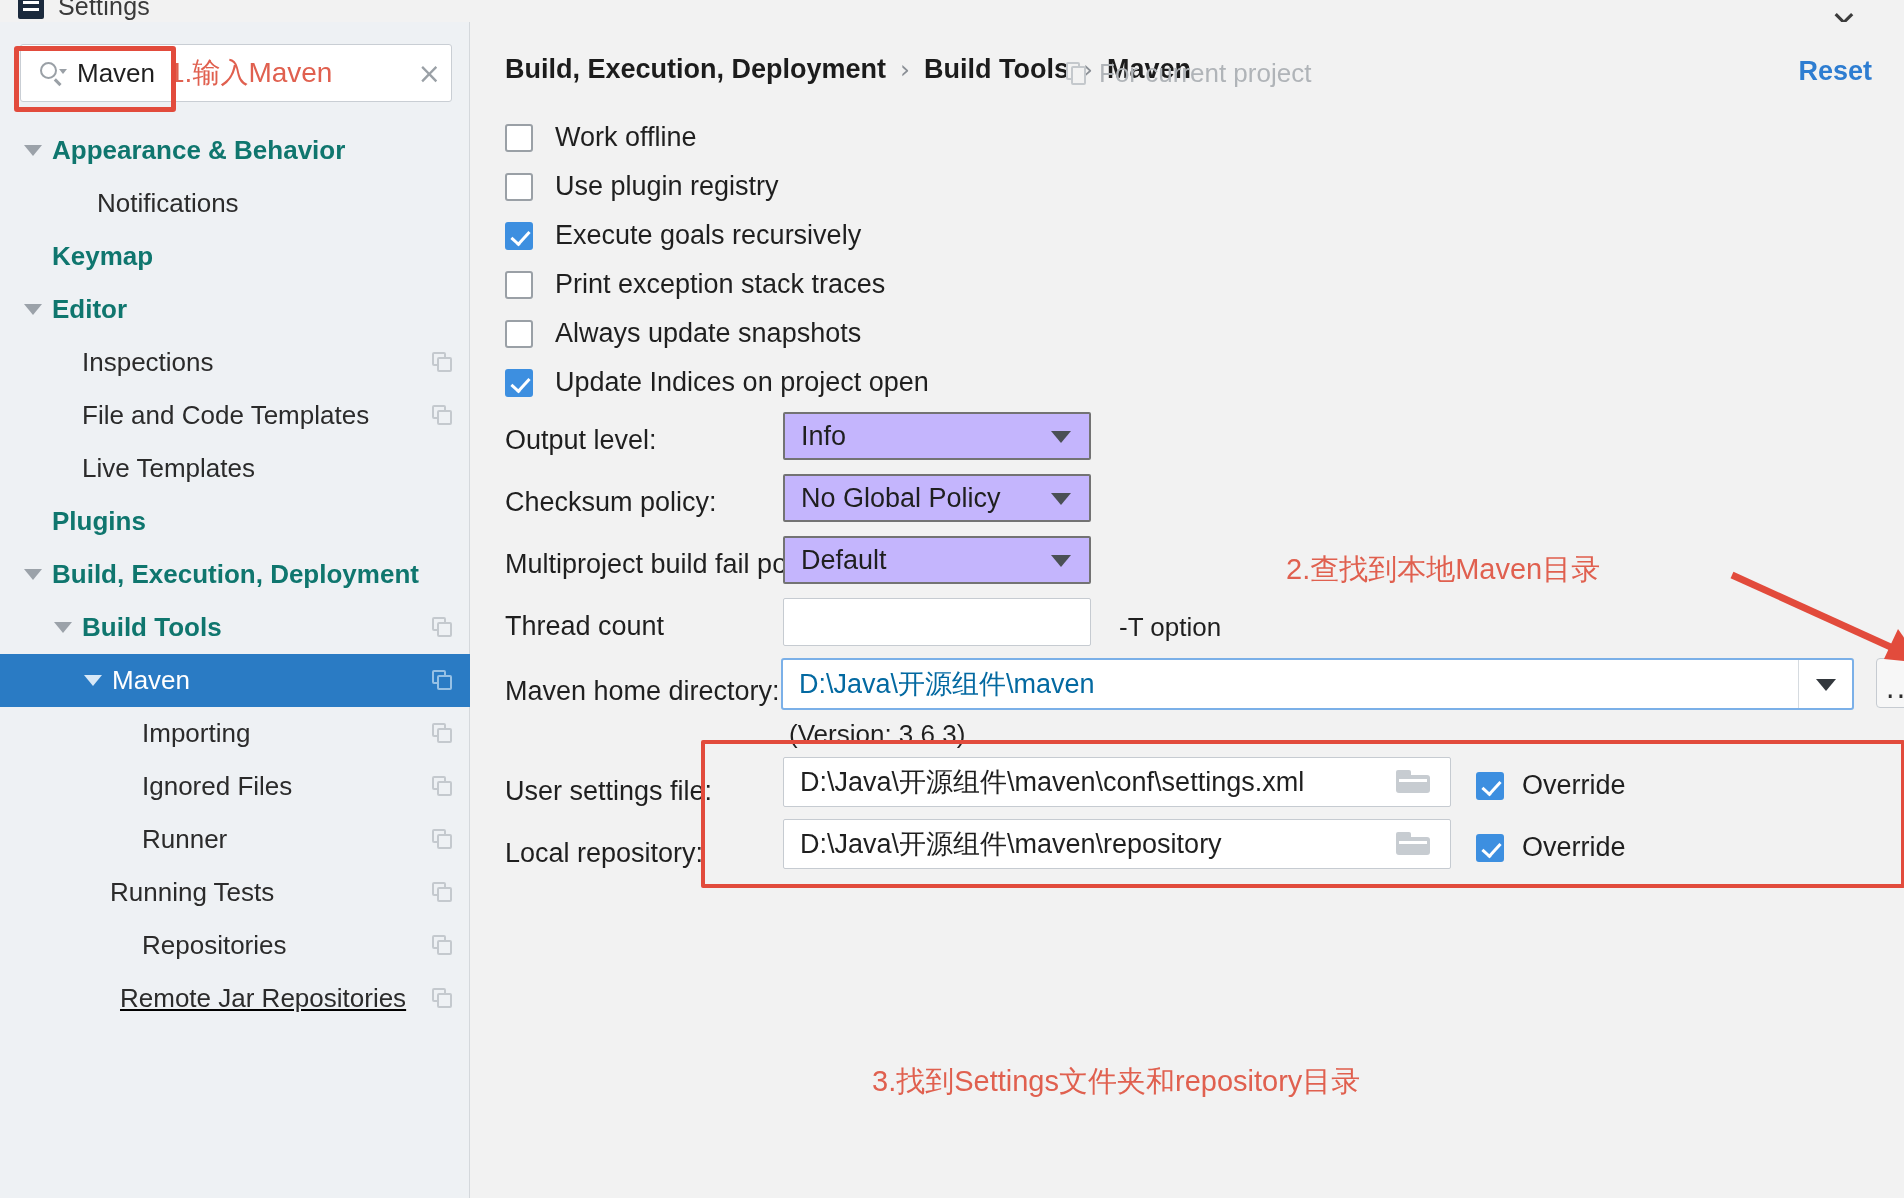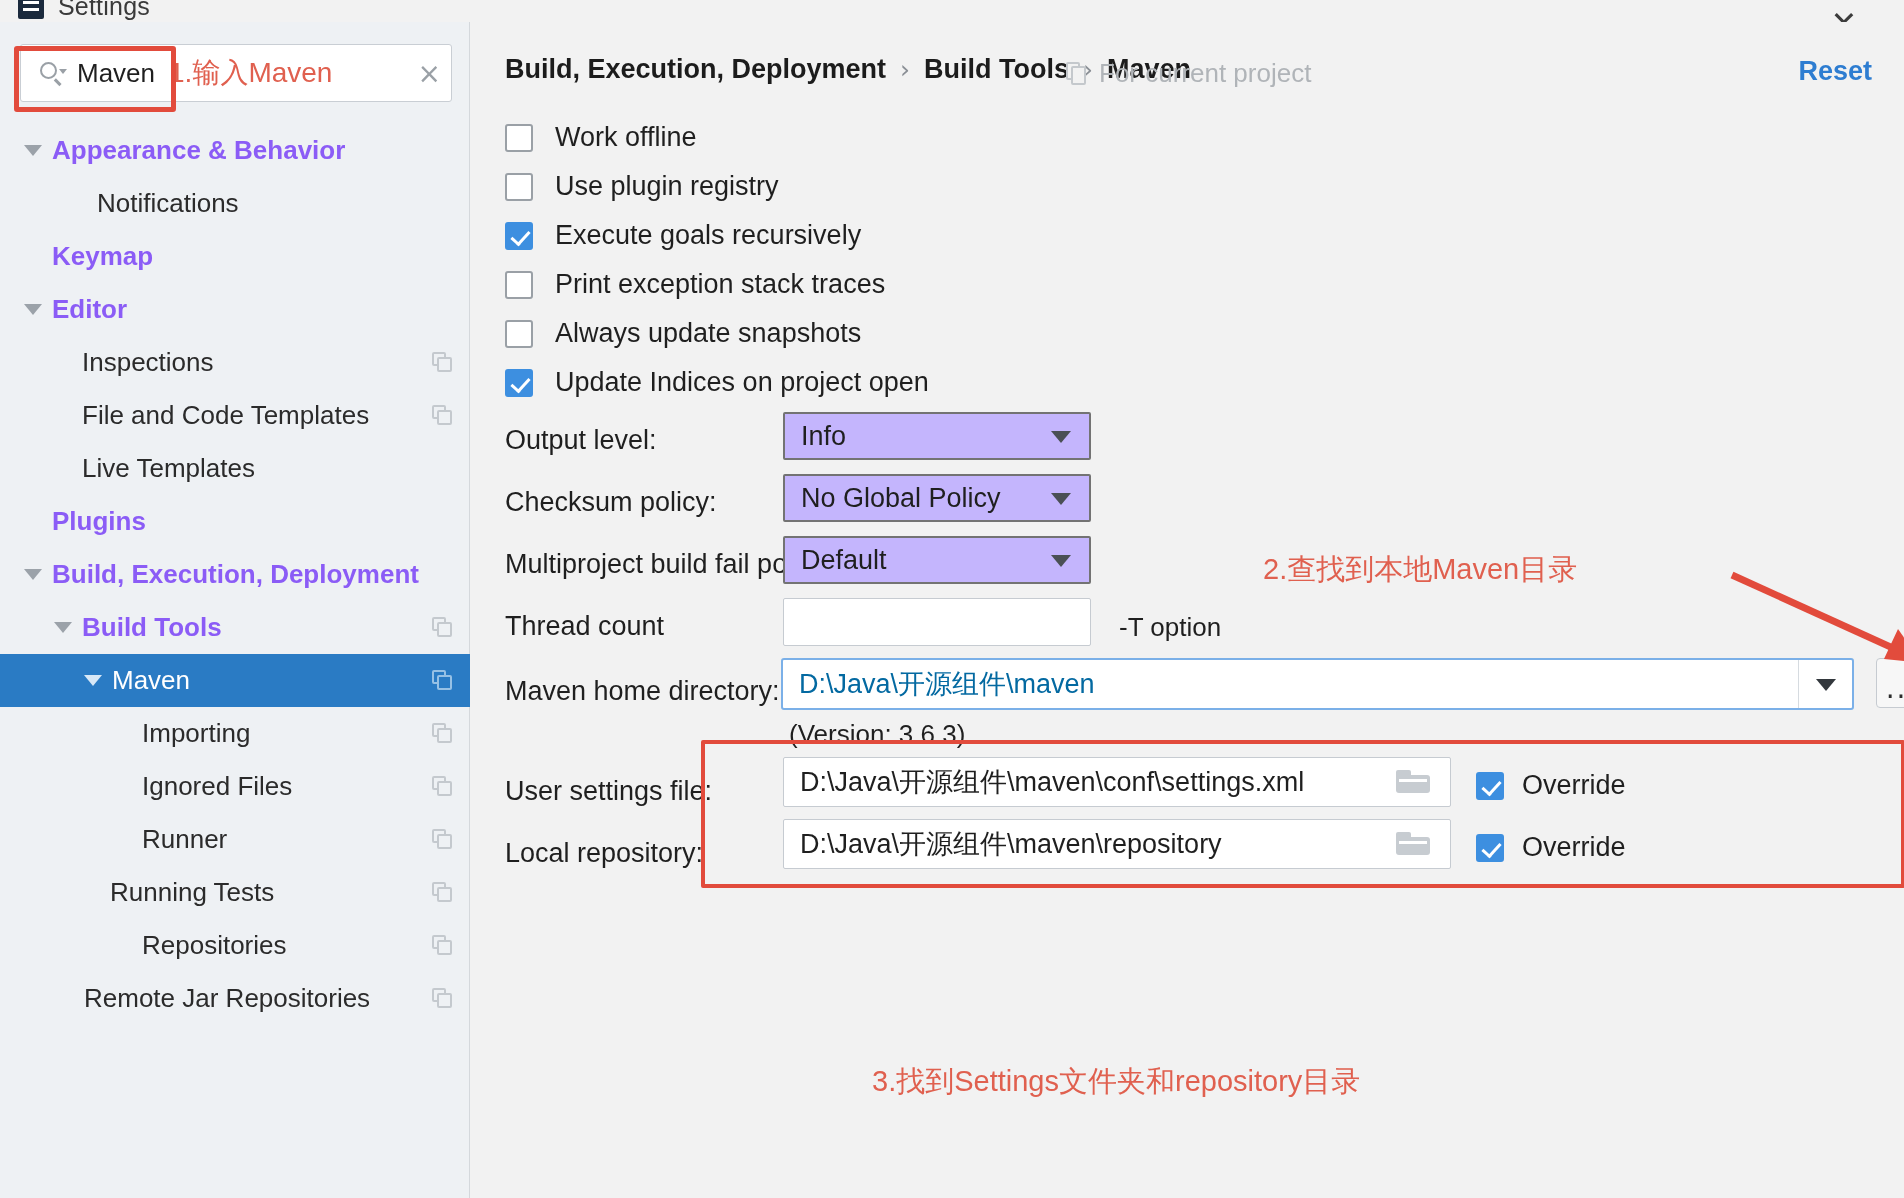--- a/index.html
+++ b/index.html
@@ -168,21 +168,21 @@
     flex: 0 0 auto;
     margin-right: 10px;
   }
   .twisty.hidden { visibility: hidden; }
   .tree-row.selected .twisty { border-top-color: #d7e8f7; }
 
   .tree-label {
     font-size: 26px;
     color: #2b2b2b;
   }
-  .tree-label.bold { font-weight: bold; color: #8b5cf6; }
+  .tree-label.bold { font-weight: bold; color: #0f766e; }
 
   .copy-icon {
     margin-left: auto;
     width: 22px; height: 22px;
     position: relative;
     flex: 0 0 auto;
     opacity: .75;
   }
   .copy-icon .sq {
     position: absolute;
@@ -586,21 +586,21 @@
           </span>
         </div>
         <div class="tree-row" style="padding-left: 114px;">
           <span class="twisty hidden"></span>
           <span class="tree-label">Repositories</span>
           <span class="copy-icon">
             <span class="sq back"></span>
             <span class="sq front"></span>
           </span>
         </div>
-        <div class="tree-row" style="padding-left: 56px;">
+        <div class="tree-row" style="padding-left: 92px; text-decoration: underline;">
           <span class="twisty hidden"></span>
           <span class="tree-label">Remote Jar Repositories</span>
           <span class="copy-icon">
             <span class="sq back"></span>
             <span class="sq front"></span>
           </span>
         </div>
       </div>
   </div>
 
@@ -700,21 +700,21 @@
         <span class="tab"></span>
           <span class="body"></span>
           <span class="slit"></span>
       </span>
     </div>
     <div class="ov-row" style="left:1005px; top:810px">
       <span class="cbox checked"></span>
       <span class="ov-label">Override</span>
     </div>
 
-    <div class="annot-text" style="left:792px; top:528px">2.查找到本地Maven目录</div>
+    <div class="annot-text" style="left:815px; top:528px">2.查找到本地Maven目录</div>
 
     <svg class="arrow-svg" style="left:1255px; top:545px; width:220px; height:110px;" viewBox="0 0 220 110">
       <line x1="6" y1="8" x2="178" y2="86" stroke="#e24b3c" stroke-width="7"></line>
       <polygon points="196,96 158,92 172,62" fill="#e24b3c"></polygon>
     </svg>
 
     <div class="annot-box-bottom" style="left:230px; top:718px; width:1204px; height:148px;"></div>
 
     <div class="annot-text" style="left:401px; top:1040px">3.找到Settings文件夹和repository目录</div>
 

